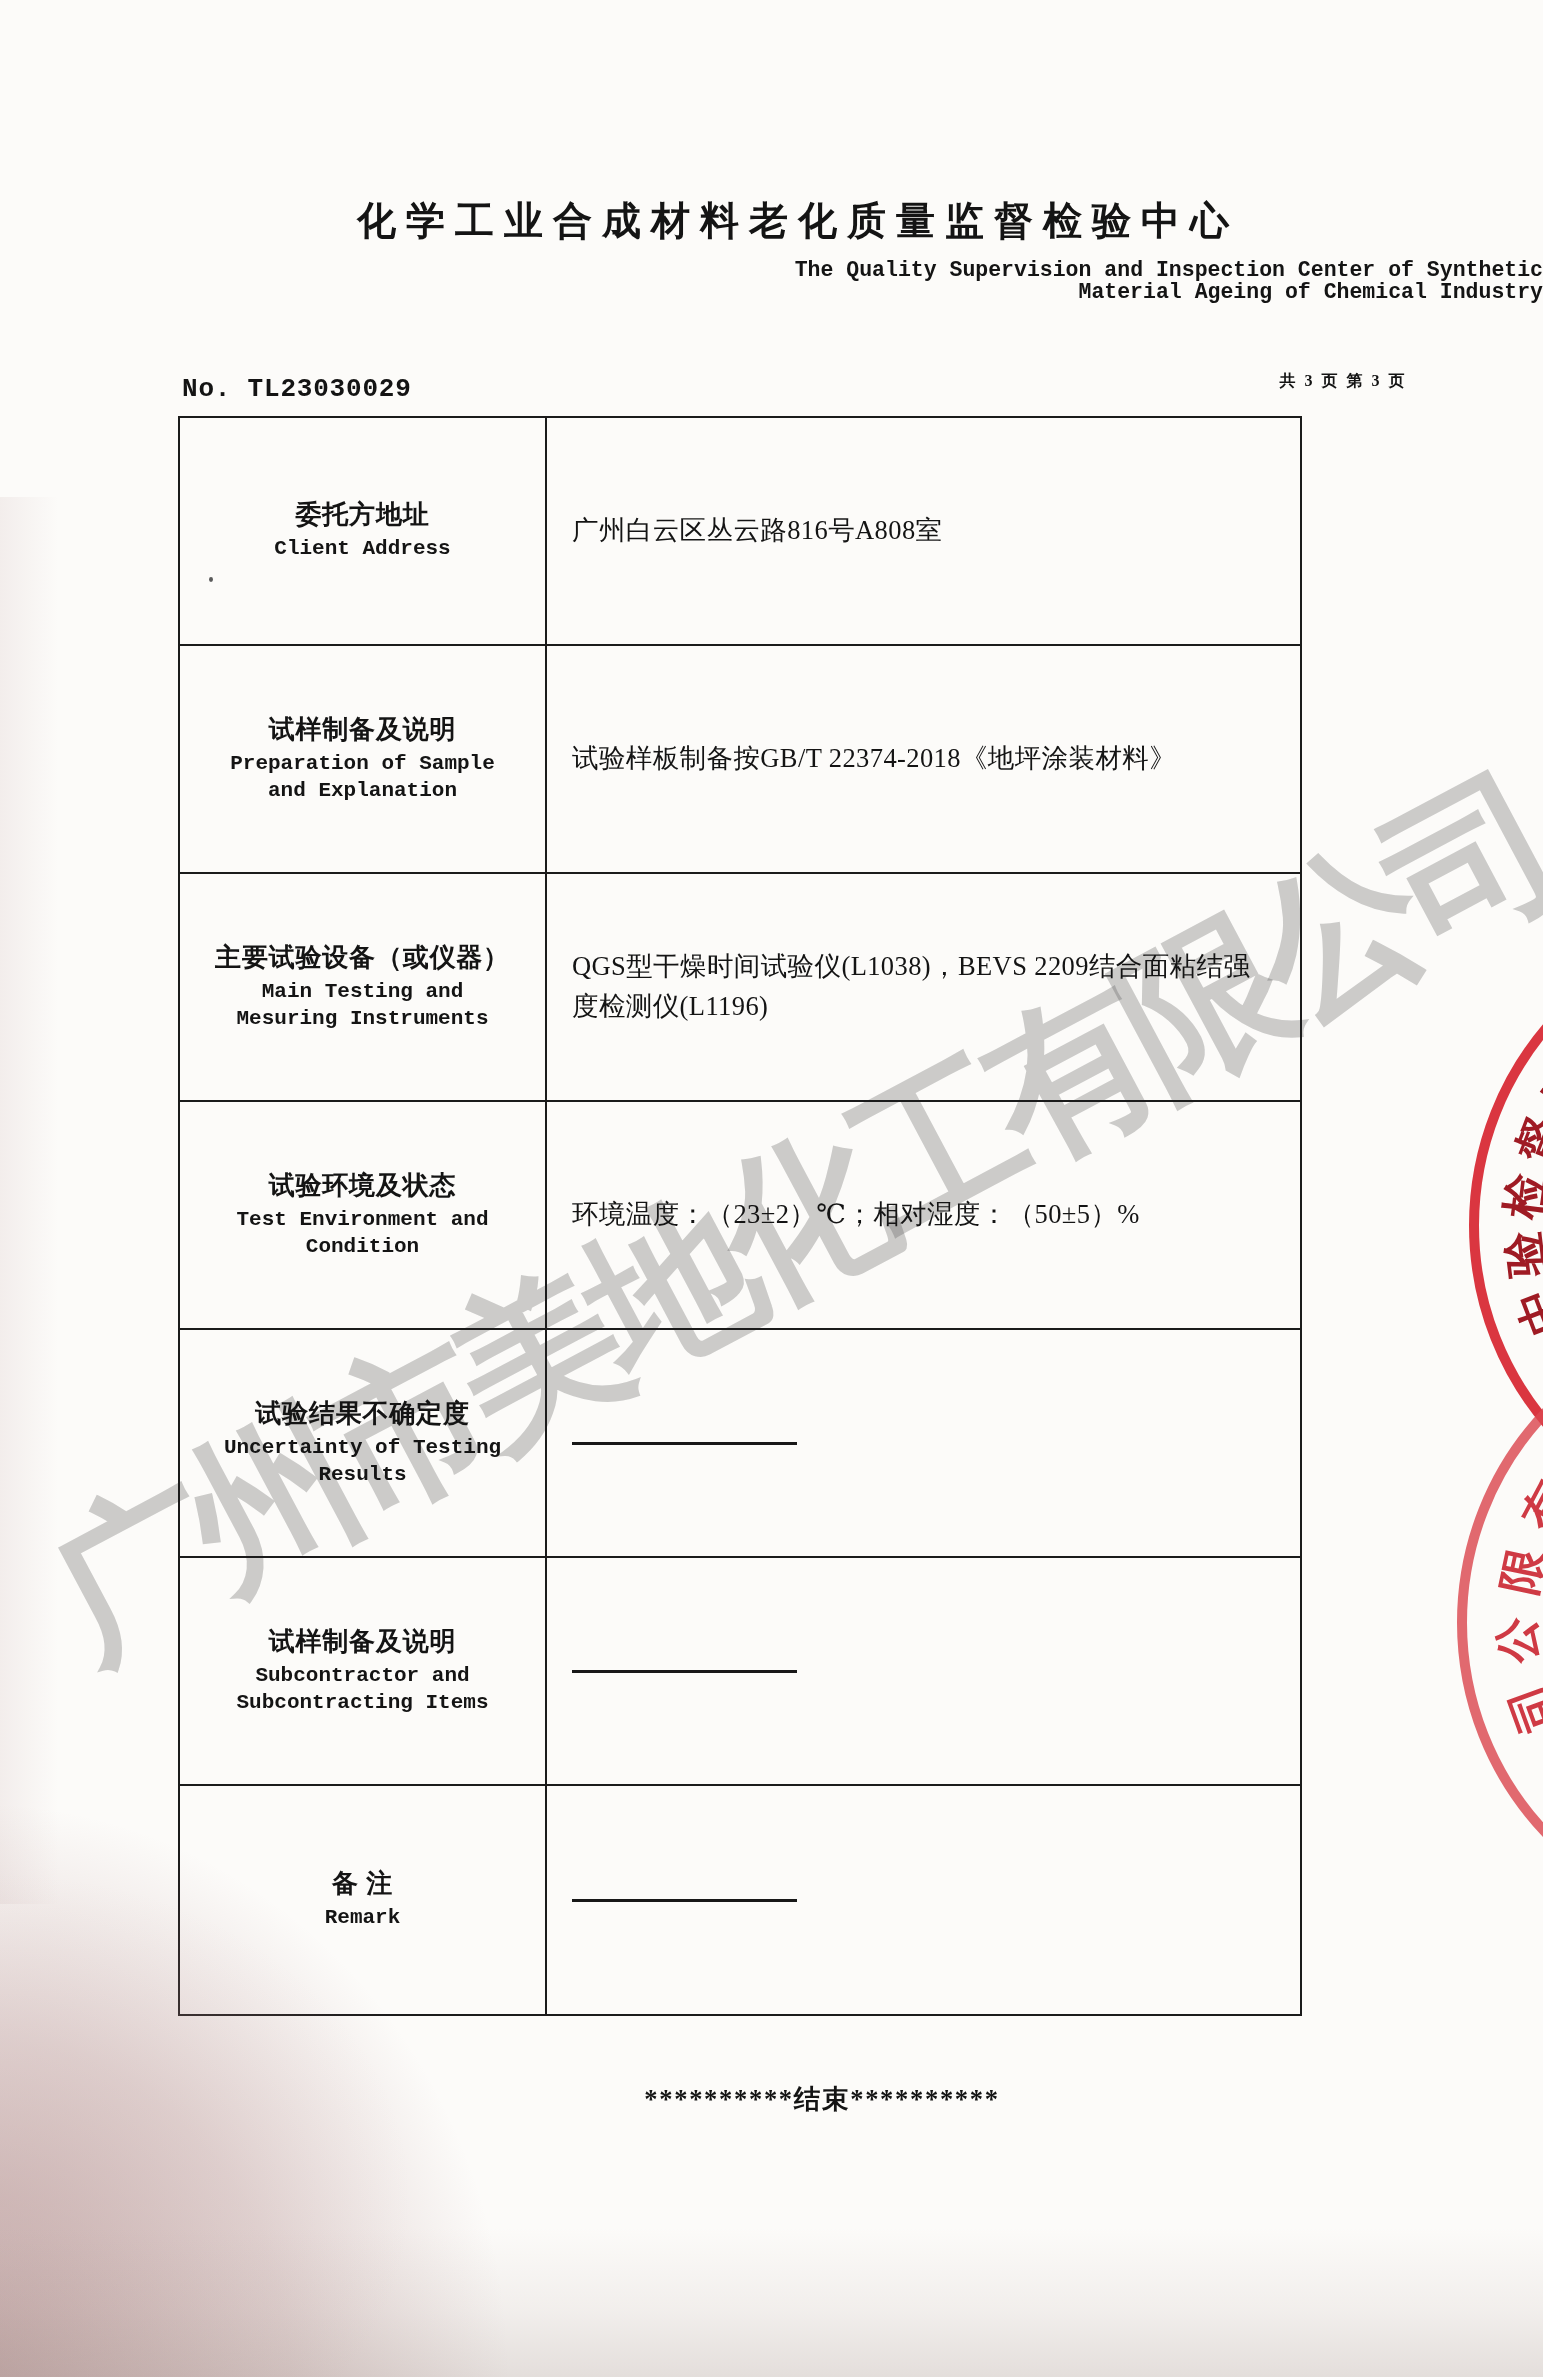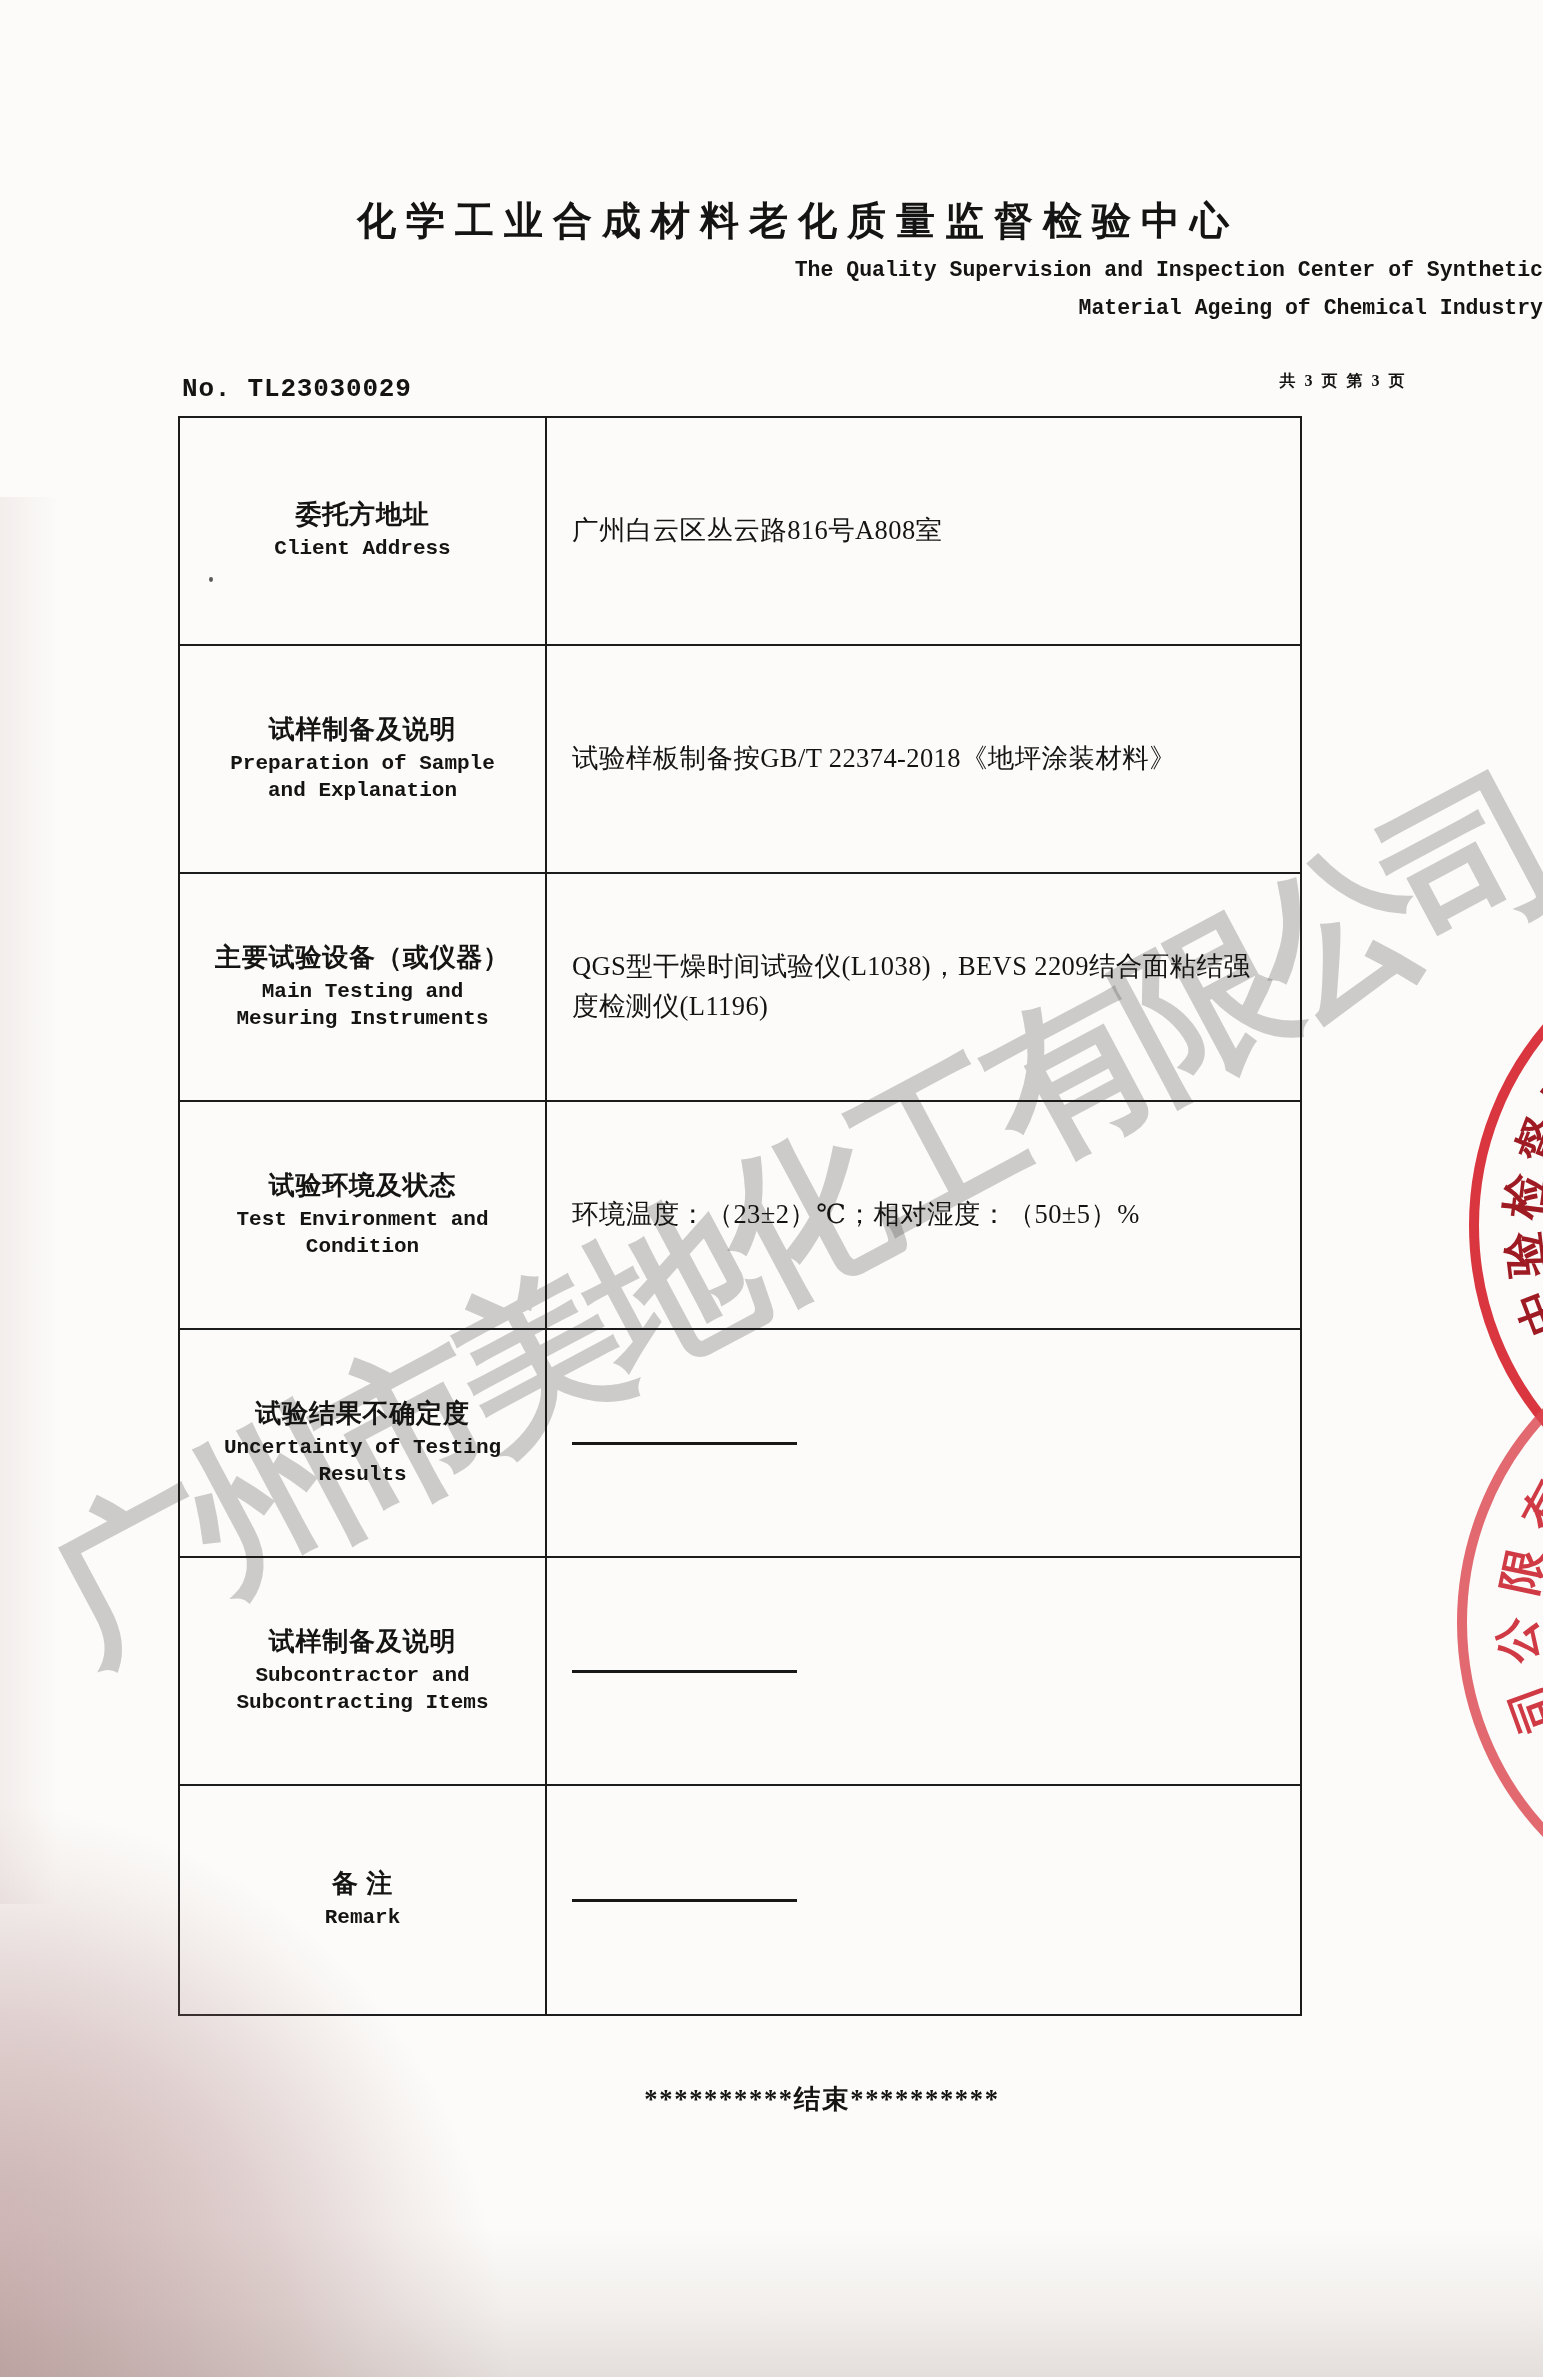--- a/index.html
+++ b/index.html
@@ -12,21 +12,21 @@
   .mono { font-family:"Liberation Mono","DejaVu Sans Mono",monospace; }
 
   
   .title-cn {
     position:absolute; left:53px; top:194px; width:1490px;
     text-align:center; font-size:39px; font-weight:bold; letter-spacing:10px;
   }
   .title-en { position:absolute; left:53px; width:1490px; text-align:right;
     font-weight:bold; font-size:21.5px; letter-spacing:0px; }
   .title-en.l1 { top:258px; }
-  .title-en.l2 { top:296px; }
+  .title-en.l2 { top:280px; }
 
   .report-no { position:absolute; left:182px; top:374px;
     font-weight:bold; font-size:26px; letter-spacing:0.8px; }
   .page-info { position:absolute; left:53px; top:371px; width:1354px;
     text-align:right; font-weight:bold; font-size:16px; letter-spacing:2.5px; }
 
   
   .report-table {
     position:absolute; left:178px; top:416px; width:1124px;
     border:2.5px solid #1b1b1b; background:transparent; z-index:2;

